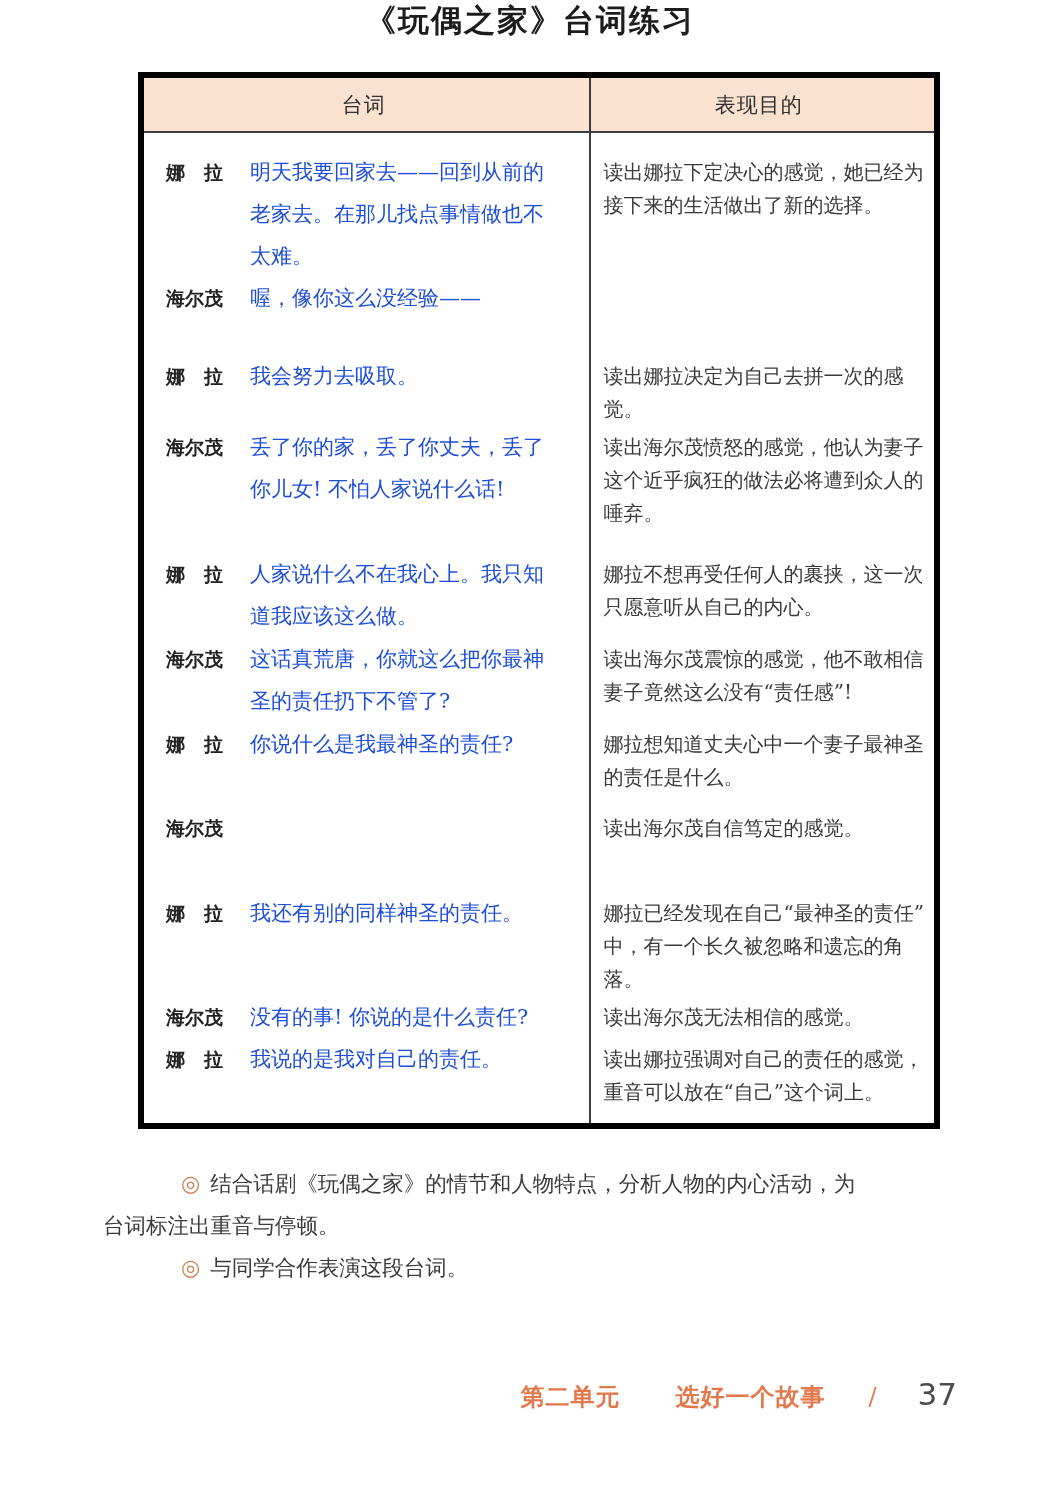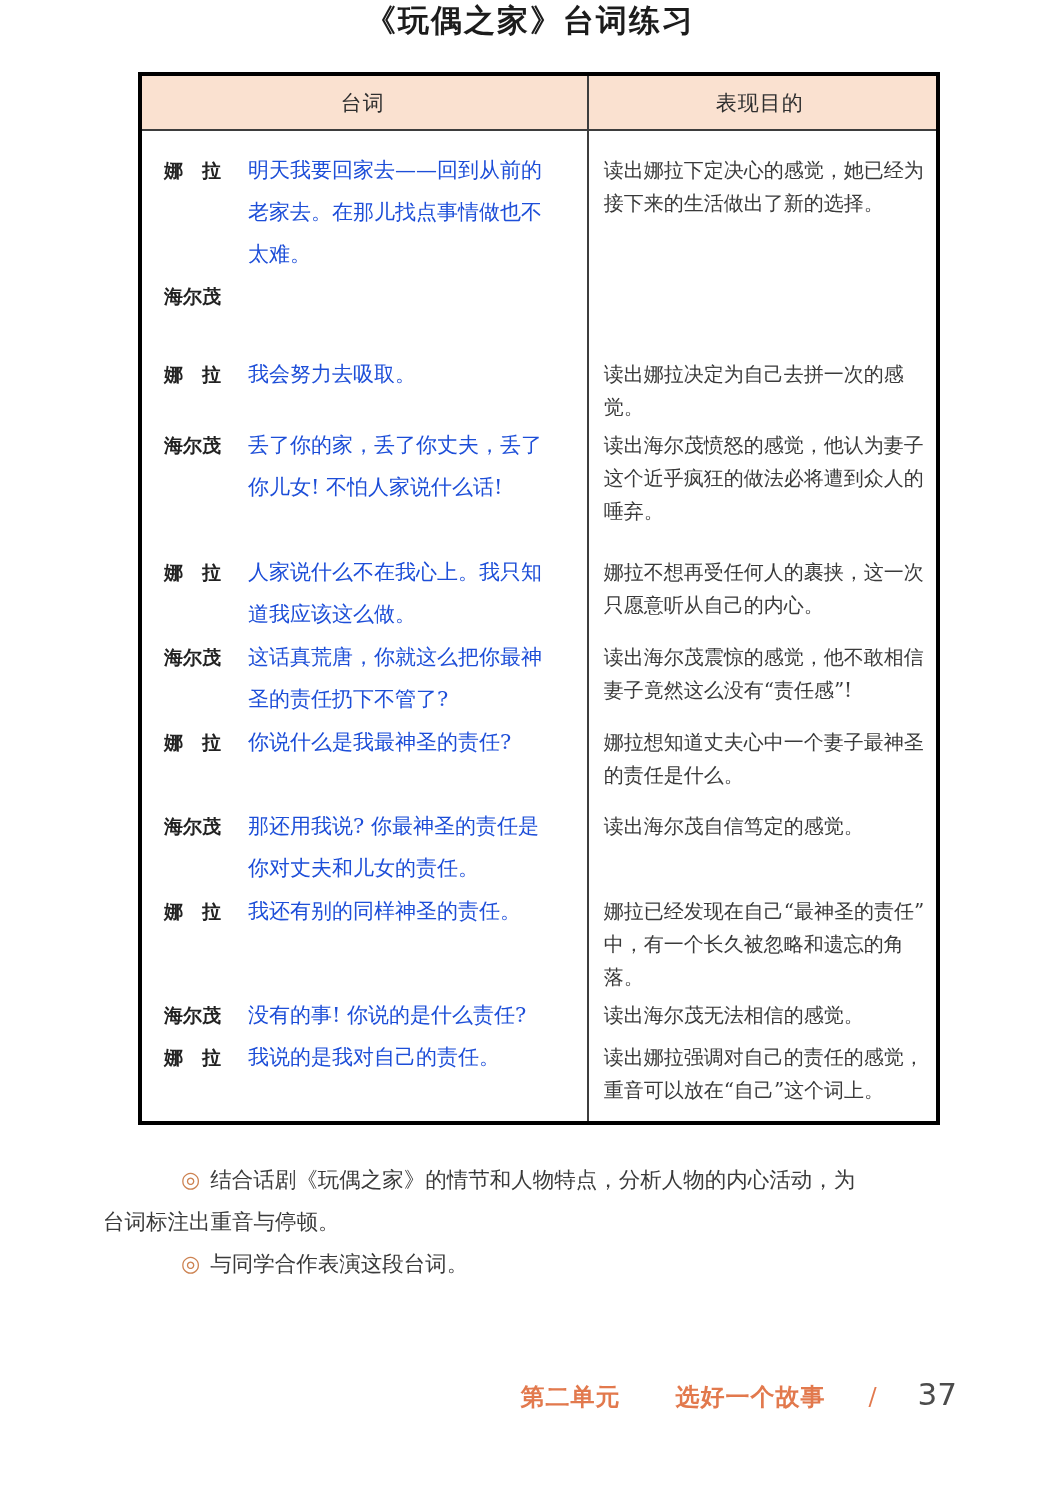--- a/index.html
+++ b/index.html
@@ -24,21 +24,21 @@
     font-weight: 700;
     color: #1c1c1c;
     letter-spacing: 2px;
     font-family: "DejaVu Serif", "Liberation Serif", serif;
   }
 
   
   .table {
     margin: 30px 0 0 35px;
     width: 802px;
-    border: 4px solid #000000;
+    border: 6px solid #000000;
     position: relative;
   }
   .table .v-divider {
     position: absolute;
     top: 0; bottom: 0;
     left: 445px;
     width: 1.5px;
     background: #3d3d3d;
   }
   .thead {
@@ -162,20 +162,21 @@
 老家去。在那儿找点事情做也不
 太难。</span>
           </div>
           <div class="cell-right">读出娜拉下定决心的感觉，她已经为
 接下来的生活做出了新的选择。</div>
         </div>
 
         <div class="trow" style="min-height:78px">
           <div class="cell-left">
             <span class="speaker">海尔茂</span>
+            <span class="dialogue">喔，像你这么没经验——</span>
           </div>
         </div>
 
         <div class="trow" style="min-height:42px">
           <div class="cell-left">
             <span class="speaker">娜　拉</span>
             <span class="dialogue">我会努力去吸取。</span>
           </div>
           <div class="cell-right">读出娜拉决定为自己去拼一次的感觉。</div>
         </div>
@@ -216,22 +217,20 @@
             <span class="speaker">娜　拉</span>
             <span class="dialogue">你说什么是我最神圣的责任?</span>
           </div>
           <div class="cell-right">娜拉想知道丈夫心中一个妻子最神圣
 的责任是什么。</div>
         </div>
 
         <div class="trow" style="min-height:85px">
           <div class="cell-left">
             <span class="speaker">海尔茂</span>
-            <span class="dialogue">那还用我说? 你最神圣的责任是
-你对丈夫和儿女的责任。</span>
           </div>
           <div class="cell-right">读出海尔茂自信笃定的感觉。</div>
         </div>
 
         <div class="trow" style="min-height:84px">
           <div class="cell-left">
             <span class="speaker">娜　拉</span>
             <span class="dialogue">我还有别的同样神圣的责任。</span>
           </div>
           <div class="cell-right">娜拉已经发现在自己“最神圣的责任”

